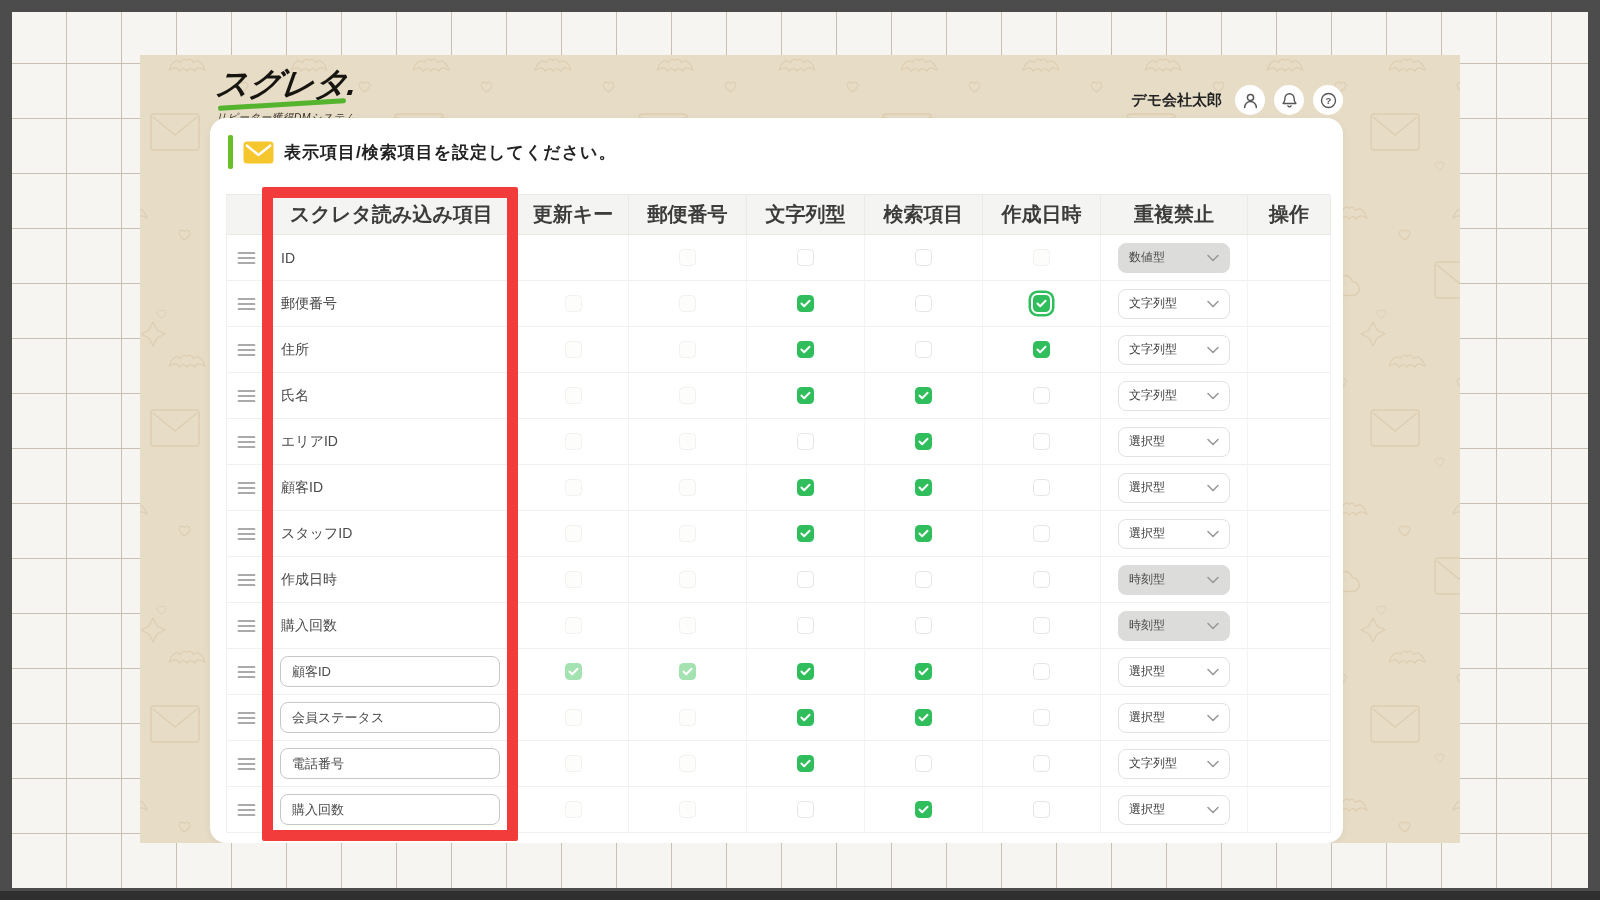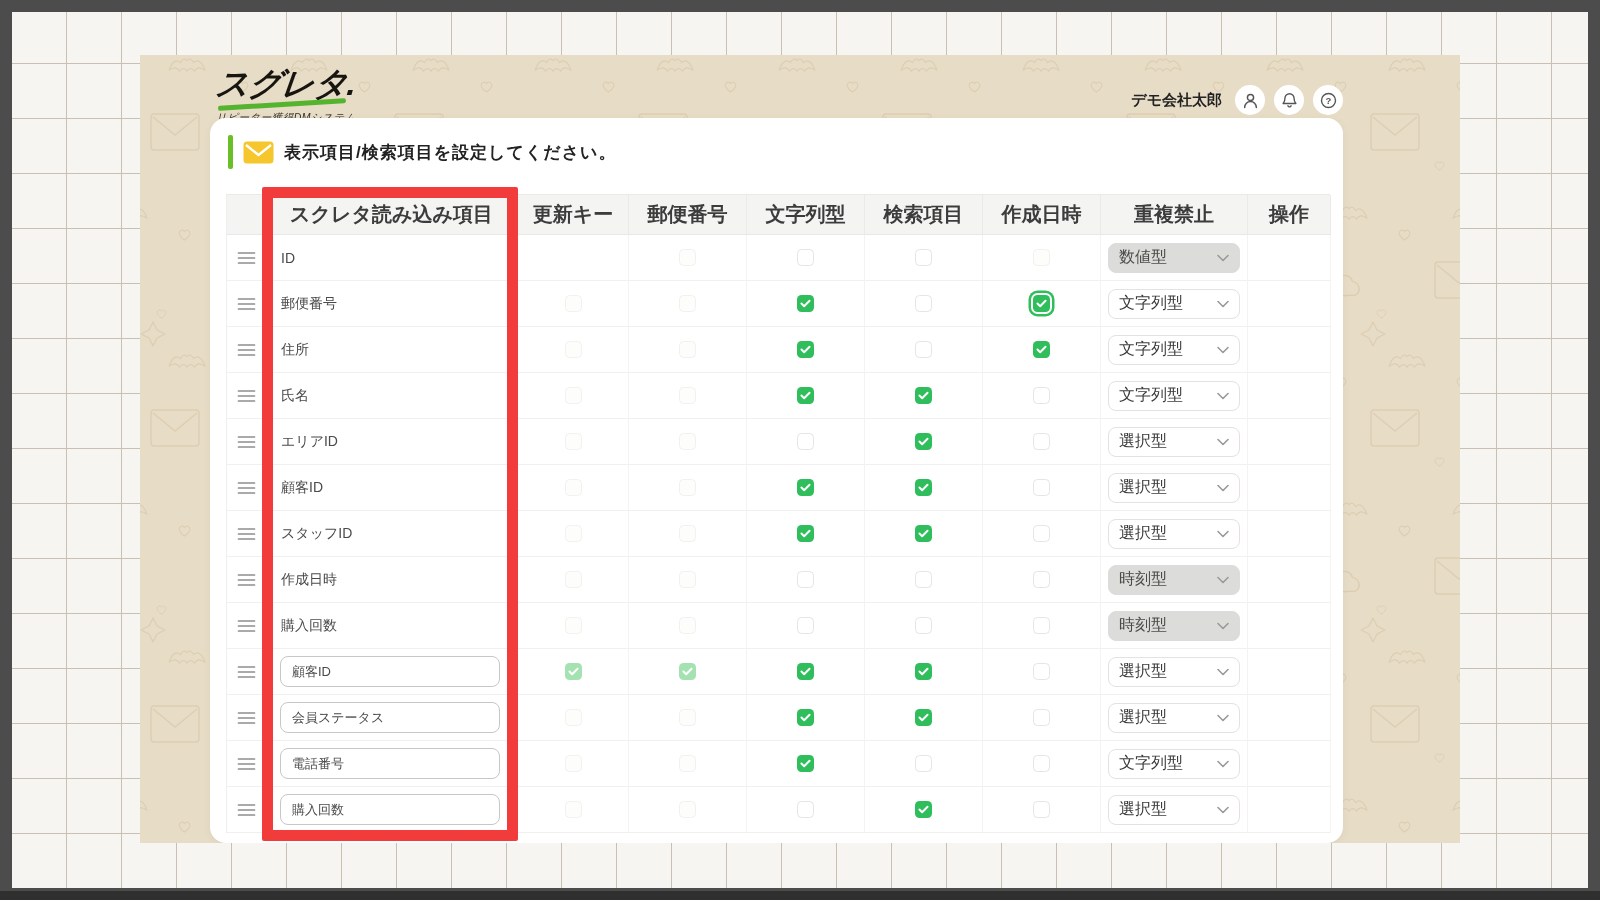--- a/index.html
+++ b/index.html
@@ -63,22 +63,22 @@
   .cb-unchecked-dim{border:1.5px solid #f2f1ee;background:#fdfdfc;}
   .cb-checked{background:#2fbe5b;}
   .cb-checked svg{visibility:visible;}
   .cb-checked-light{background:#a4e3b1;}
   .cb-checked-light svg{visibility:visible;}
   .cb-checked-focus{background:#2fbe5b;box-shadow:0 0 0 2px #fff,0 0 0 4.5px #2fbe5b;}
   .cb-checked-focus svg{visibility:visible;}
   .cb-none{visibility:hidden;}
 
   
-  .dd{width:132px;height:30px;border:1px solid #e3e2df;border-radius:8px;background:#fff;
-    display:flex;align-items:center;justify-content:space-between;padding:0 10px;font-size:16px;color:#3a3a3a;cursor:pointer;}
+  .dd{width:112px;height:30px;border:1px solid #e3e2df;border-radius:8px;background:#fff;
+    display:flex;align-items:center;justify-content:space-between;padding:0 10px;font-size:12px;color:#3a3a3a;cursor:pointer;}
   .dd-disabled{background:#dcdcda;border-color:#dcdcda;color:#4a4a4a;}
   .dd .chev{width:12px;height:8px;flex:none;}
 
   
   .red-rect{position:absolute;left:262px;top:187px;width:256px;height:654px;border:11px solid #f23b3b;border-radius:2px;z-index:50;pointer-events:none;}
 
   .defs{position:absolute;width:0;height:0;overflow:hidden;}
 </style>
 </head>
 <body>

